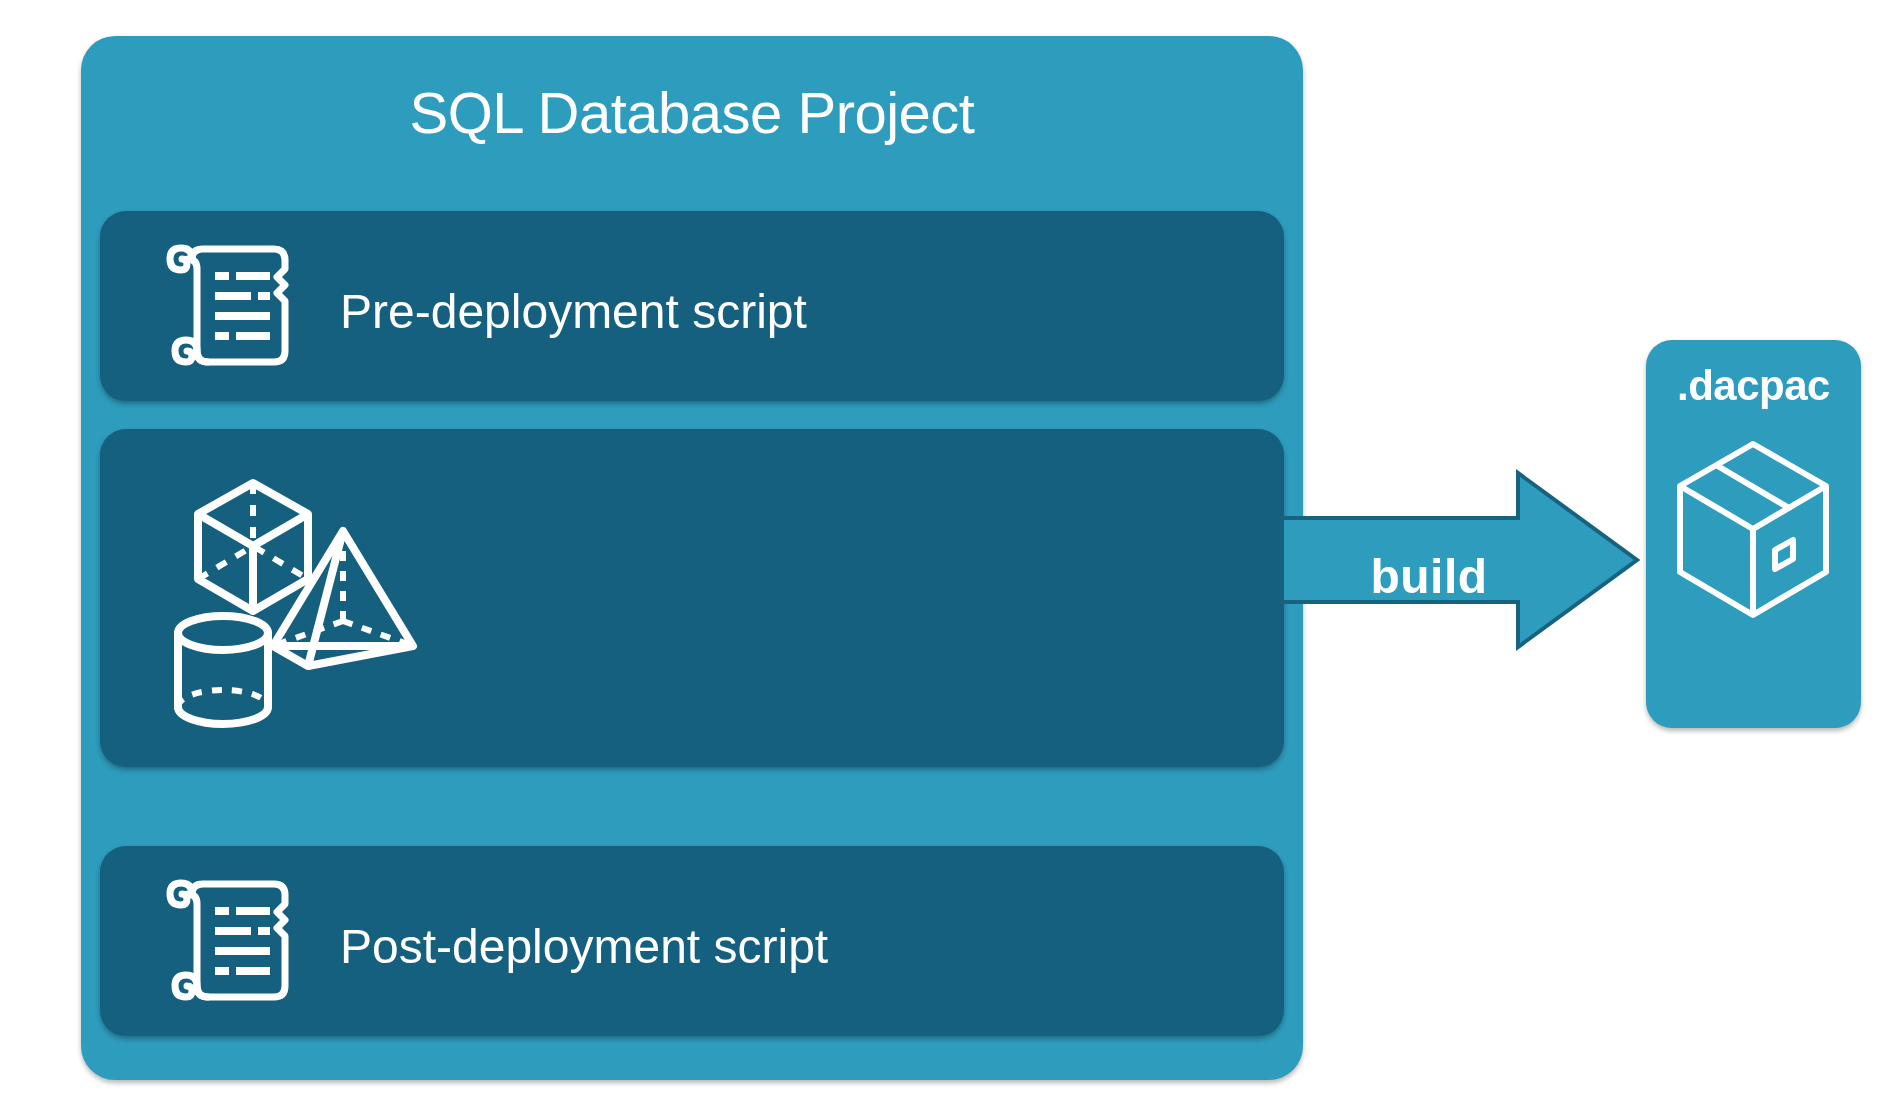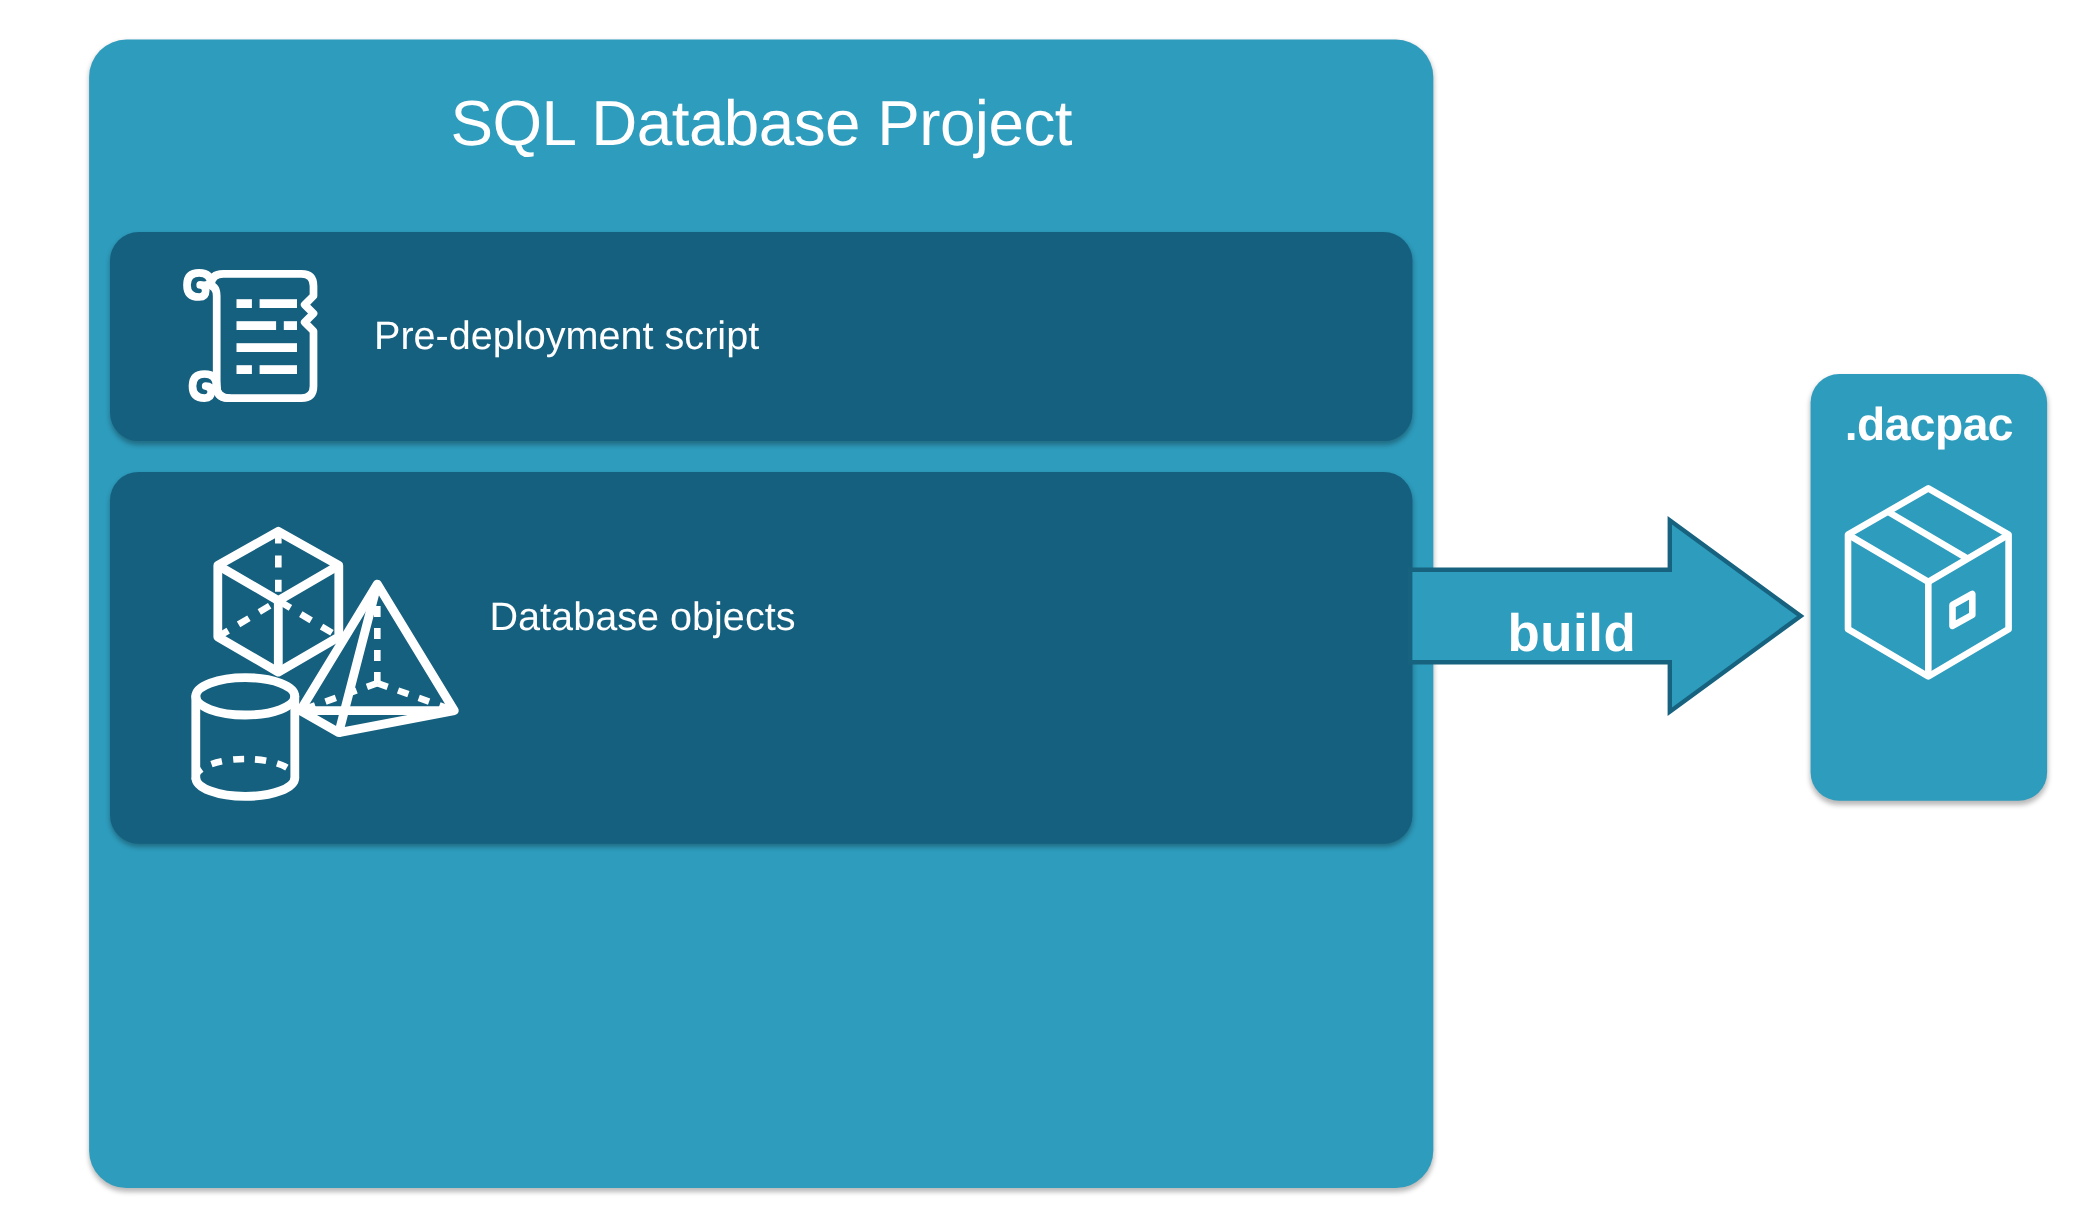--- a/index.html
+++ b/index.html
@@ -52,21 +52,21 @@
     box-sizing: border-box;
     box-shadow: 0 3px 5px rgba(0,0,0,0.3);
   }
   #card-pre  { top: 175px;  height: 190px; }
   #card-objs { top: 393px;  height: 338px; }
   #card-post { top: 810px;  height: 190px; }
 
   .card-label {
     position: absolute;
     color: #ffffff;
-    font-size: 36px;
+    font-size: 48px;
     font-weight: 400;
     line-height: 1.22;
     white-space: pre-line;
   }
   #card-pre  .card-label { left: 240px; top: 72px; }
   #card-post .card-label { left: 240px; top: 72px; }
   #card-objs .card-label { left: 345px; top: 110px; }
 
   .icon-slot { position: absolute; }
   #icon-pre-slot  { left: 62px; top: 28px;  width: 150px; height: 135px; }
@@ -182,23 +182,40 @@
 
         <g>
           <ellipse cx="65" cy="172" rx="45" ry="17" stroke="#ffffff" stroke-width="8" fill="none"></ellipse>
           <path d="M20 172 L20 246" stroke="#ffffff" stroke-width="8" stroke-linecap="round" fill="none"></path>
           <path d="M110 172 L110 246" stroke="#ffffff" stroke-width="8" stroke-linecap="round" fill="none"></path>
           <path d="M20 246 A45 17 0 0 0 110 246" stroke="#ffffff" stroke-width="8" fill="none"></path>
           <path d="M20 246 A45 17 0 0 1 110 246" stroke="#ffffff" stroke-width="6" stroke-dasharray="10 10" fill="none"></path>
         </g>
       </svg>
     </div>
-    <div class="card-label"><span>Database objects</span><br></div>
-  </div>
-
+    <div class="card-label"><br></div>
+  </div>
+
+  <div class="inner-card" id="card-post">
+    <div class="icon-slot" id="icon-post-slot">
+      <svg width="150" height="135" viewBox="0 0 150 135" fill="none">
+        <path d="M30 20 Q30 10 41 10 L112 10 Q123 10 123 21 L123 30 L115 38 L123 46 L115 54 L123 62 L123 112 Q123 123 112 123 L46 123 Q35 123 35 112 L35 30 Q35 20 26 20 Z" stroke="#ffffff" stroke-width="7" stroke-linejoin="round" stroke-linecap="round" fill="none"></path>
+        <path d="M30 20 Q30 9 19 9 Q8 9 8 20 Q8 31 19 31 Q25 31 25 25 Q25 20 20 20" stroke="#ffffff" stroke-width="7" stroke-linejoin="round" stroke-linecap="round" fill="none"></path>
+        <path d="M46 123 Q35 123 35 112 Q35 101 24 101 Q13 101 13 112 Q13 123 24 123 Q30 123 30 117 Q30 112 25 112" stroke="#ffffff" stroke-width="7" stroke-linejoin="round" stroke-linecap="round" fill="none"></path>
+        <rect x="53" y="33" width="14" height="8" fill="#ffffff"></rect>
+        <rect x="74" y="33" width="34" height="8" fill="#ffffff"></rect>
+        <rect x="53" y="53" width="36" height="8" fill="#ffffff"></rect>
+        <rect x="96" y="53" width="12" height="8" fill="#ffffff"></rect>
+        <rect x="53" y="73" width="55" height="8" fill="#ffffff"></rect>
+        <rect x="53" y="93" width="14" height="8" fill="#ffffff"></rect>
+        <rect x="74" y="93" width="34" height="8" fill="#ffffff"></rect>
+      </svg>
+    </div>
+    <div class="card-label">Post-deployment script</div>
+  </div>
 
 </div>
 
 <div id="build-arrow">
   <svg width="360" height="180" viewBox="0 0 360 180">
     <path d="M2 48 L238 48 L238 3 L357 90 L238 177 L238 132 L2 132 Z" fill="#2E9CBD" stroke="#16627F" stroke-width="4" stroke-linejoin="miter"></path>
   </svg>
 </div>
 <div id="build-arrow-label">build</div>
 

